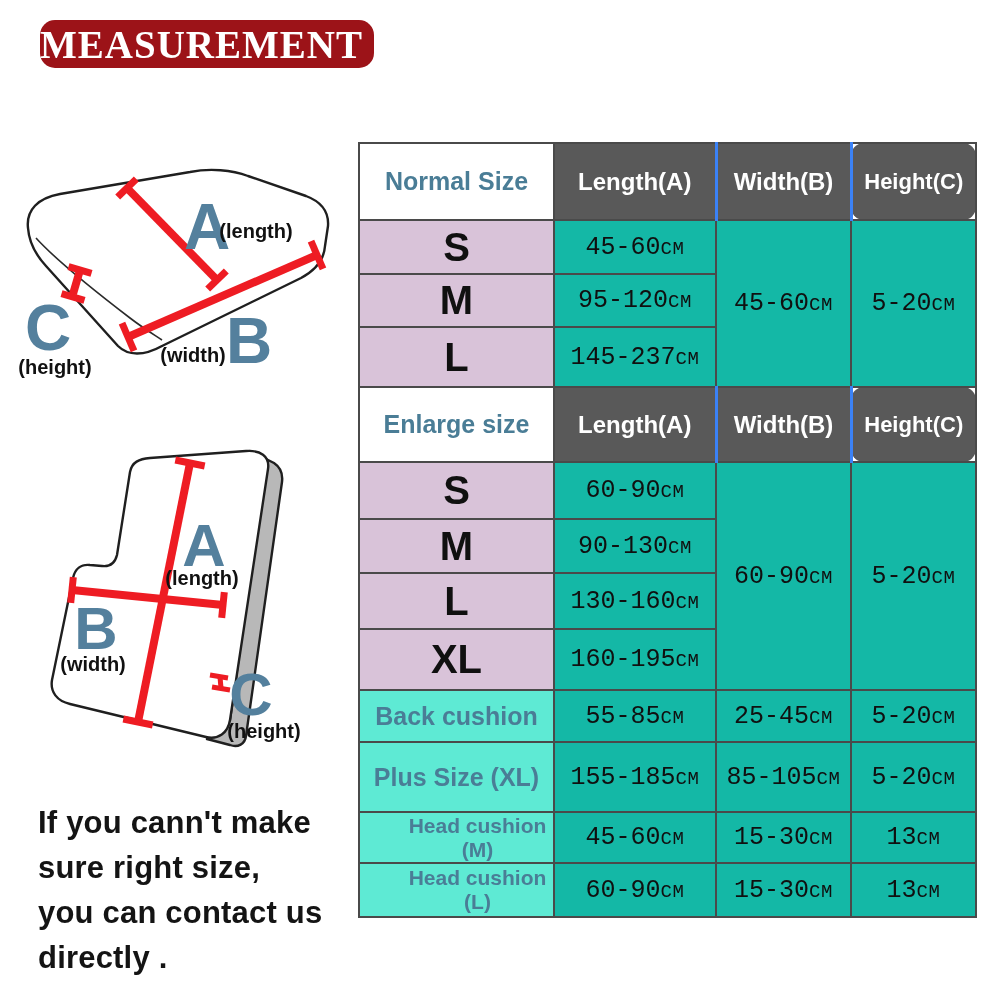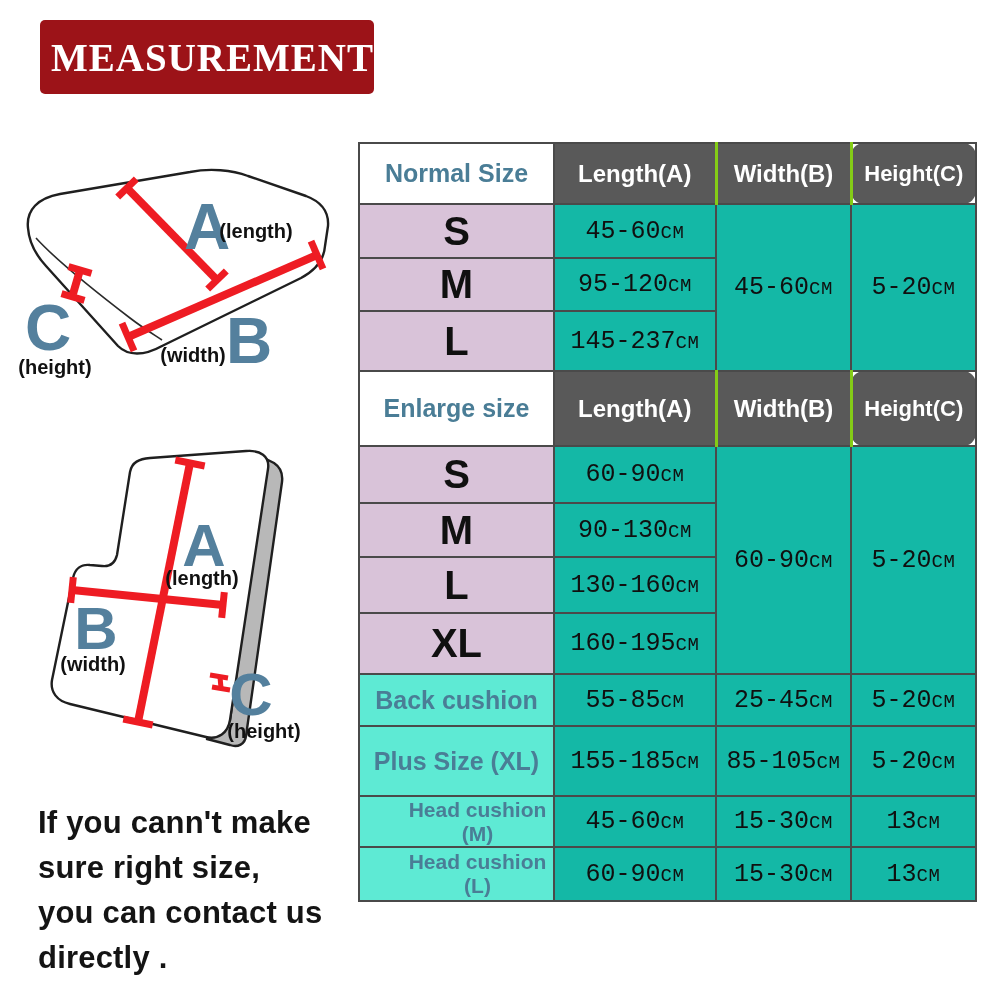--- a/index.html
+++ b/index.html
@@ -11,22 +11,22 @@
     --letter-blue:#54809d;
     --border:#4a4a4a;
     --ink:#141414;
   }
   *{box-sizing:border-box;}
   html,body{margin:0;padding:0;}
   body{width:1000px;height:1000px;background:#ffffff;font-family:"Liberation Sans",sans-serif;}
   .canvas{position:relative;width:1000px;height:1000px;background:#ffffff;overflow:hidden;}
 
   
-  .title-box{position:absolute;left:40px;top:20px;width:334px;height:74px;background:var(--title-bg);
-    border-radius:5px;display:flex;align-items:center;justify-content:flex-end;}
+  .title-box{position:absolute;left:40px;top:20px;width:334px;height:48px;background:var(--title-bg);
+    border-radius:15px;display:flex;align-items:center;justify-content:flex-start;}
   .title-box span{color:#fff;font-family:"Liberation Serif",serif;font-weight:700;font-size:39px;letter-spacing:1px;}
 
   
   .diag{position:absolute;}
   .diag-seat{left:10px;top:148px;width:340px;height:250px;}
   .diag-back{left:40px;top:442px;width:300px;height:335px;}
   .outline{fill:#ffffff;stroke:#1f1f1f;stroke-width:2.4;stroke-linejoin:round;}
   .innerline{fill:none;stroke:#2a2a2a;stroke-width:1.6;}
   .sideface{fill:#b8b8b8;stroke:#1f1f1f;stroke-width:2.4;stroke-linejoin:round;}
   .redline{stroke:var(--red);stroke-width:8;fill:none;}
@@ -34,30 +34,30 @@
   .redcap-s{stroke:var(--red);stroke-width:5;fill:none;}
   .abc{fill:var(--letter-blue);font-weight:700;font-size:64px;font-family:"Liberation Sans",sans-serif;}
   .abc2{font-size:60px;}
   .sub{fill:#111;font-weight:700;font-size:20px;font-family:"Liberation Sans",sans-serif;}
 
   
   table.meas{position:absolute;left:358px;top:142px;border-collapse:collapse;table-layout:fixed;}
   table.meas td{border:2px solid var(--border);text-align:center;vertical-align:middle;padding:0;overflow:hidden;}
   td.sec-title{background:#fff;color:var(--teal);font-weight:700;font-size:25px;}
   td.dark{background:var(--header-bg);color:#fff;font-weight:700;font-size:24px;}
-  td.dark + td.dark{border-left:3px solid #84cc16;}
+  td.dark + td.dark{border-left:3px solid #3b82f6;}
   td.dark.small{font-size:22px;border-radius:13px;}
   td.size-cell{background:var(--lavender);color:#101010;font-weight:700;font-size:40px;}
   td.val{background:#14b8a6;color:#101010;font-family:Liberation Mono, monospace;font-size:25px;}
   td.val .unit{font-size:19px;letter-spacing:0.5px;}
   td.xlabel{background:#5eead4;color:var(--teal);font-weight:700;font-size:25px;}
   td.xlabel.small{font-size:21px;padding-left:42px;}
 
   
-  tr.r-h1{height:61px;} tr.r-s1{height:54px;} tr.r-m1{height:53px;} tr.r-l1{height:60px;}
+  tr.r-h1{height:77px;} tr.r-s1{height:54px;} tr.r-m1{height:53px;} tr.r-l1{height:60px;}
   tr.r-h2{height:75px;} tr.r-s2{height:57px;} tr.r-m2{height:54px;} tr.r-l2{height:56px;} tr.r-xl{height:61px;}
   tr.r-back{height:52px;} tr.r-plus{height:70px;} tr.r-hm{height:51px;} tr.r-hl{height:54px;}
 
   
   .note{position:absolute;left:38px;top:800px;width:330px;color:var(--ink);font-size:31px;font-weight:700;line-height:45px;letter-spacing:0.2px;}
 </style>
 </head>
 <body>
 
 <div class="canvas">

